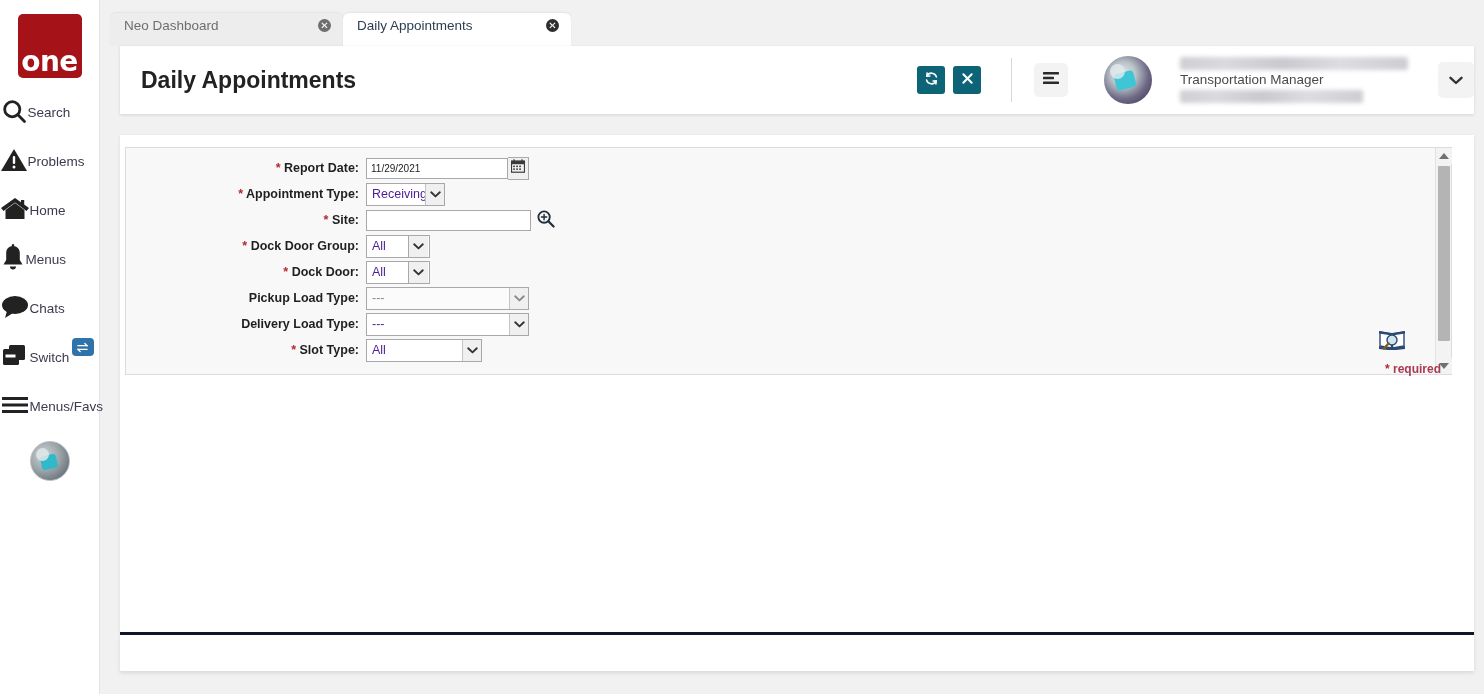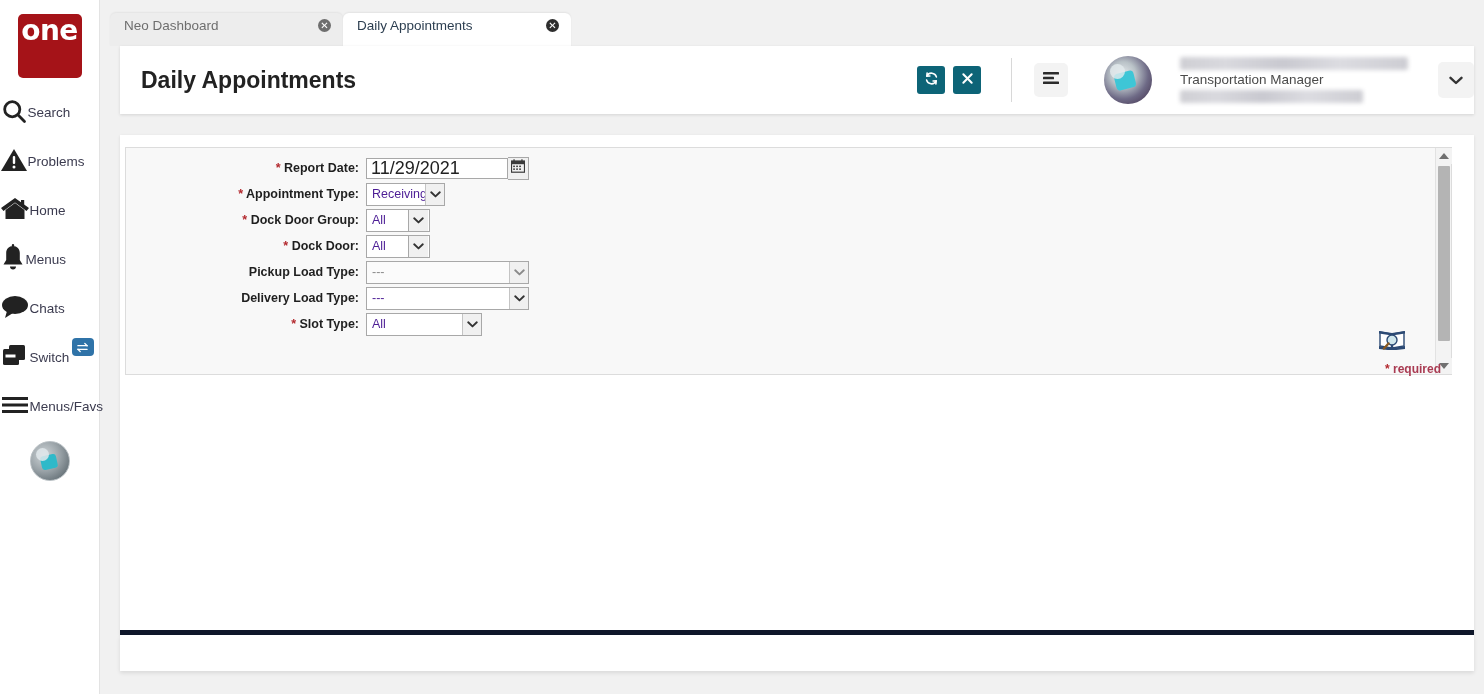--- a/index.html
+++ b/index.html
@@ -18,21 +18,21 @@
     position: absolute; left: 0; top: 0;
     width: 100px; height: 694px;
     background: #ffffff;
     border-right: 1px solid #e3e3e3;
     display: flex; flex-direction: column; align-items: center;
   }
   #brand-logo {
     width: 64px; height: 64px; margin-top: 14px;
     background: #a51318;
     border-radius: 5px;
-    display: flex; align-items: flex-start; justify-content: center;
+    display: flex; align-items: flex-end; justify-content: center;
     color: #fff; font-size: 28px; font-weight: bold;
     letter-spacing: -0.5px;
     font-family: "DejaVu Sans", sans-serif;
   }
   .nav-item {
     width: 100px; margin-top: 17px;
     display: flex; flex-direction: row; align-items: center;
     cursor: pointer; position: relative;
   }
   .nav-item .nav-icon {
@@ -159,21 +159,21 @@
     display: flex; align-items: center; justify-content: center;
     margin-left: 28px; cursor: pointer; color: #333;
   }
 
   
   #content-card {
     position: absolute; left: 120px; top: 135px;
     width: 1354px; height: 500px;
     background: #ffffff;
     box-shadow: 0 1px 3px rgba(0,0,0,0.10);
-    border-bottom: 5px solid #0f172a;
+    border-bottom: 3px solid #0f172a;
   }
   #footer-card {
     position: absolute; left: 120px; top: 635px;
     width: 1354px; height: 36px;
     background: #ffffff;
     box-shadow: 0 2px 4px rgba(0,0,0,0.10);
   }
 
   
   #filter-panel {
@@ -188,21 +188,21 @@
     width: 240px; text-align: right; padding-right: 7px;
     font-size: 12.5px; font-weight: bold; color: #1f1f1f;
     font-family: "Liberation Sans", sans-serif;
     white-space: nowrap;
   }
   .req { color: #b3292e; font-weight: bold; }
   .ctl { display: flex; align-items: center; }
 
   .txtbox {
     height: 21px; border: 1px solid #a8a8a8; background: #fff;
-    font-size: 18px; color: #222; padding: 0 4px;
+    font-size: 10px; color: #222; padding: 0 4px;
     display: flex; align-items: center;
     font-family: "Liberation Sans", sans-serif;
   }
   #report-date-input { width: 142px; }
   #site-input { width: 165px; }
 
   .icon-btn-inline {
     width: 21px; height: 23px; border: 1px solid #a8a8a8; border-left: none;
     background: #f0f0f0; display: flex; align-items: center; justify-content: center;
     cursor: pointer;
@@ -467,20 +467,41 @@
               <span class="selval">Receiving</span>
               <span class="selarrow">
                 <svg width="11" height="7" viewBox="0 0 11 7" fill="none" stroke="#333" stroke-width="1.9" stroke-linecap="round" stroke-linejoin="round">
                     <path d="M1.2 1.3 L5.5 5.4 L9.8 1.3"></path>
                   </svg>
               </span>
             </div>
           </div>
         </div>
 
+        <div class="frow">
+          <div class="flabel">
+            <span class="req">*</span>
+            <span>Site:</span>
+          </div>
+          <div class="ctl">
+            <div class="txtbox" id="site-input">
+              <span></span>
+            </div>
+            <span style="margin-left:5px;display:flex;">
+              <span>
+                <svg width="19" height="19" viewBox="0 0 20 20" fill="none" stroke="#1f2d3d" stroke-width="1.9">
+                  <circle cx="8.5" cy="8.5" r="6"></circle>
+                  <line x1="13" y1="13" x2="18.5" y2="18.5" stroke-linecap="round" stroke-width="2.3"></line>
+                  <line x1="5.7" y1="8.5" x2="11.3" y2="8.5" stroke-width="1.5" stroke-linecap="round"></line>
+                  <line x1="8.5" y1="5.7" x2="8.5" y2="11.3" stroke-width="1.5" stroke-linecap="round"></line>
+                </svg>
+              </span>
+            </span>
+          </div>
+        </div>
 
         <div class="frow">
           <div class="flabel">
             <span class="req">*</span>
             <span>Dock Door Group:</span>
           </div>
           <div class="ctl">
             <div class="sel" id="dock-door-group-select">
               <span class="selval">All</span>
             </div>

